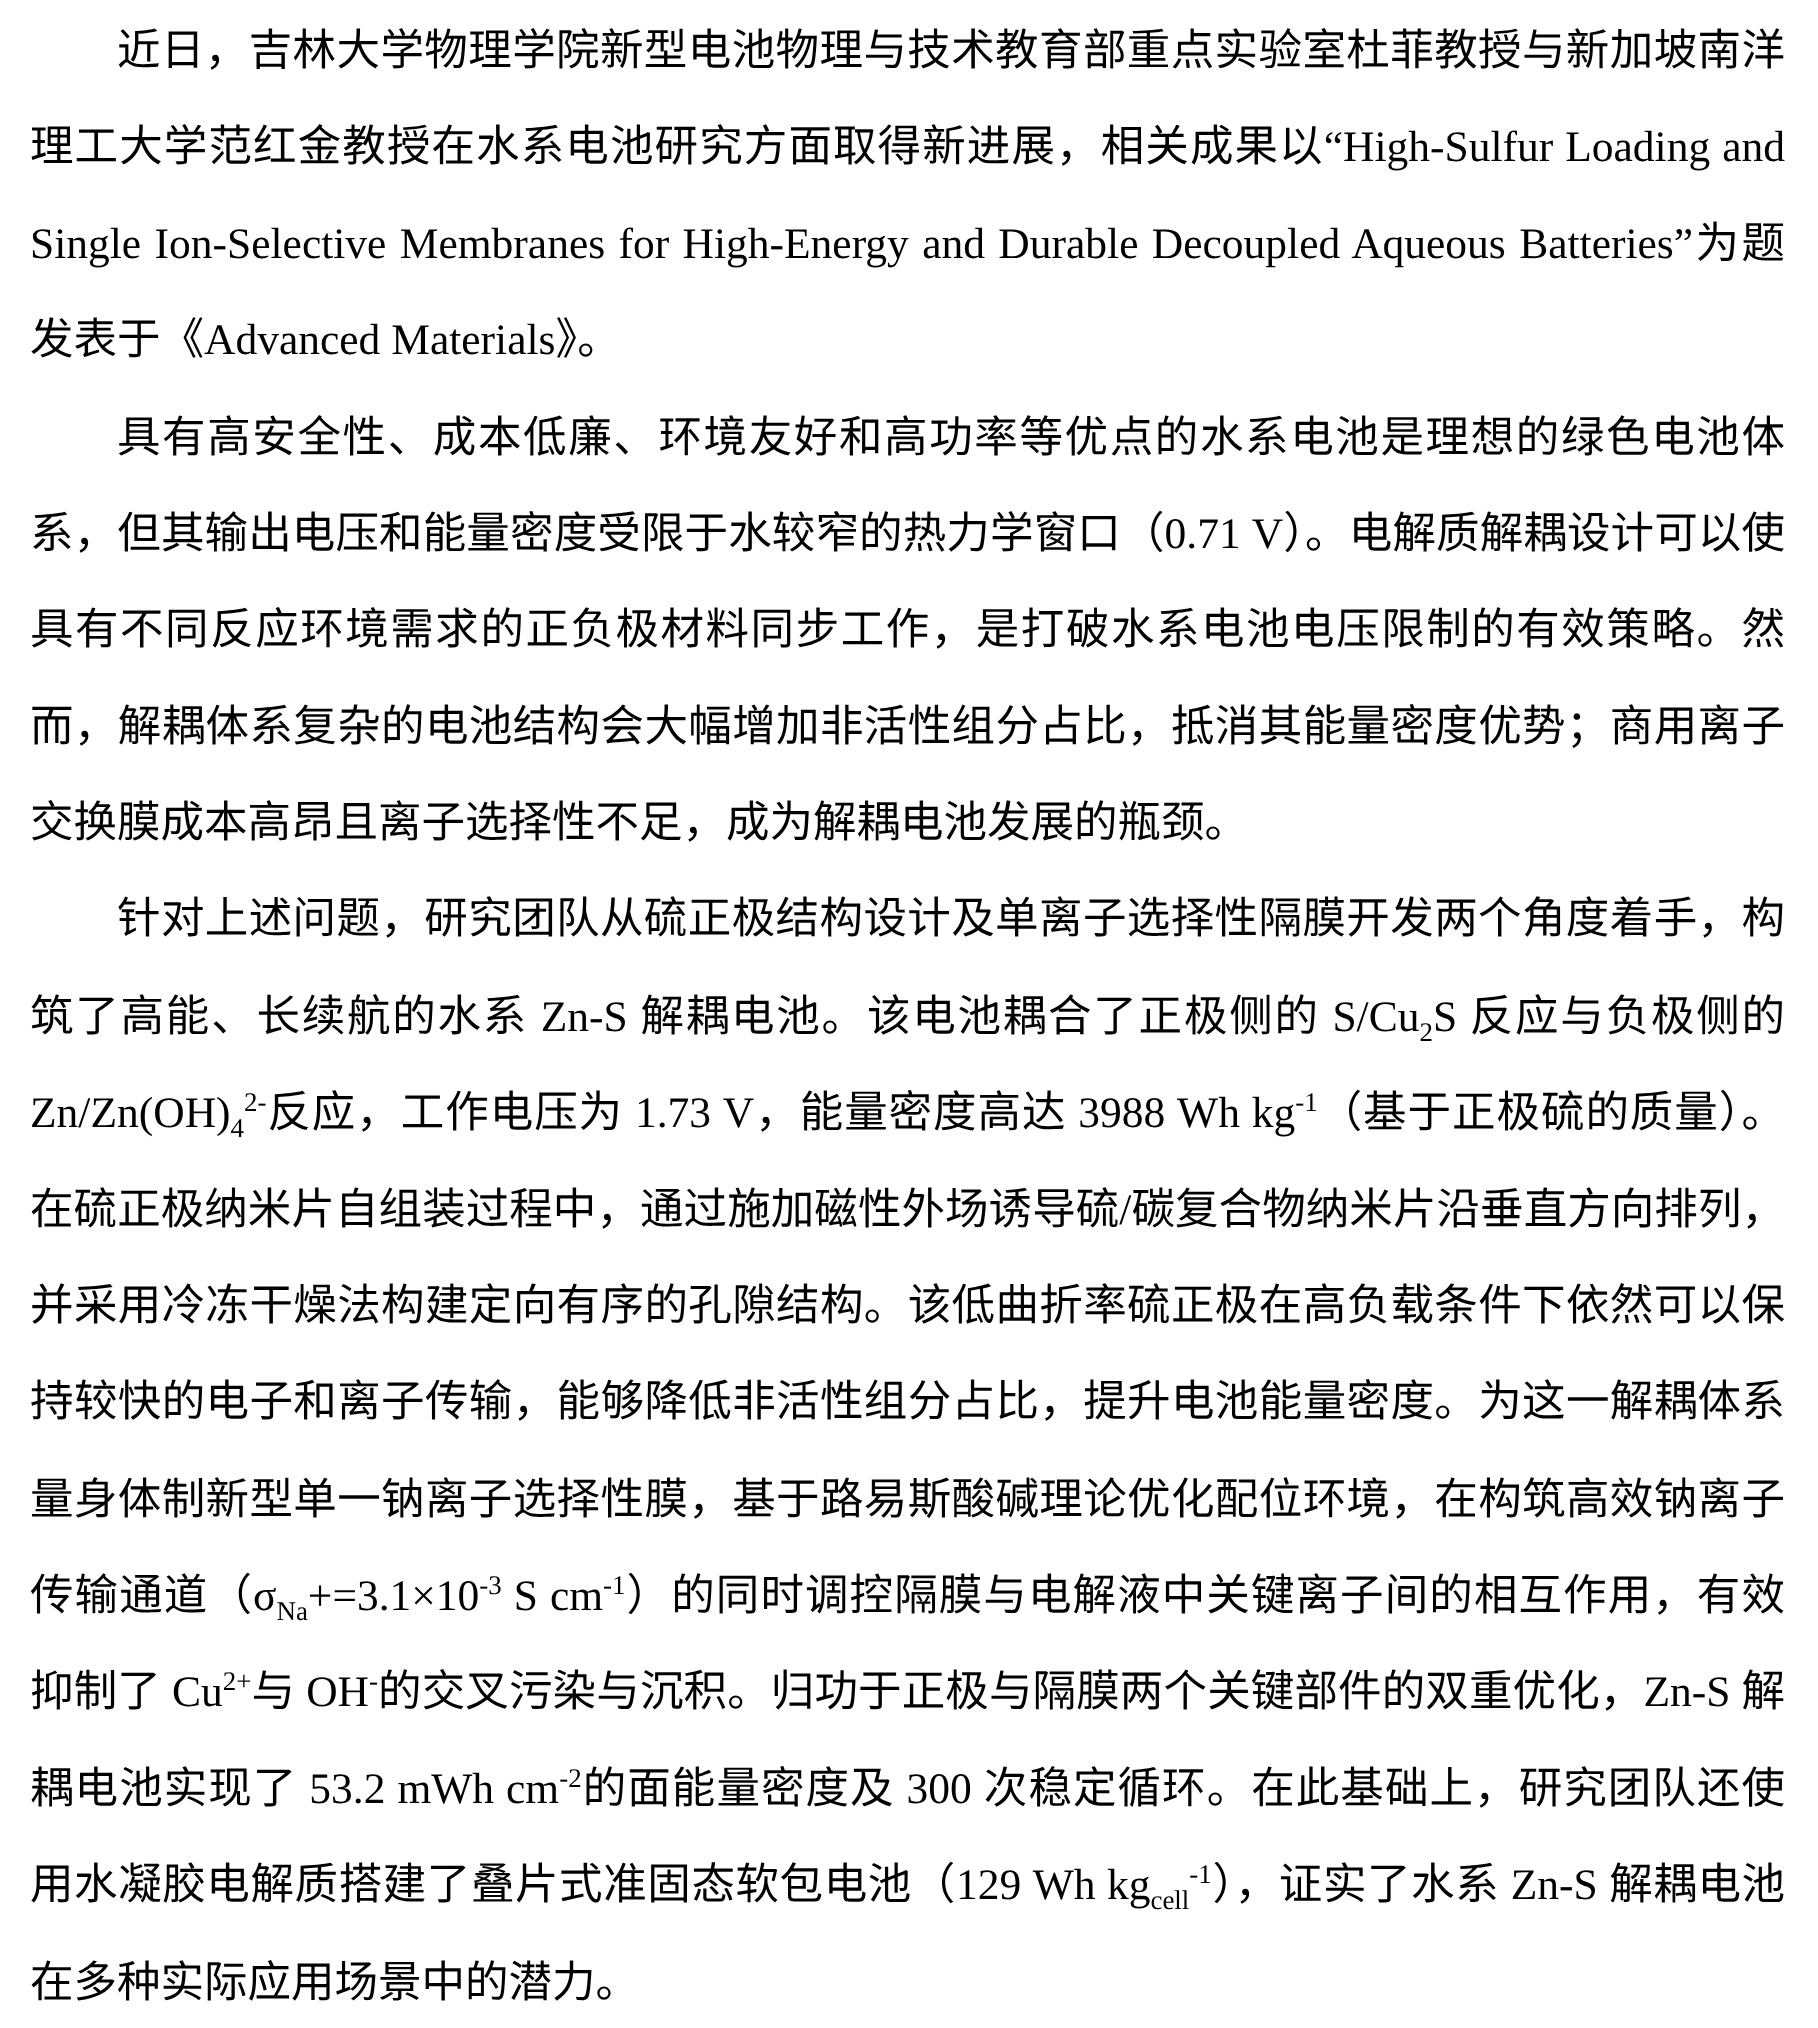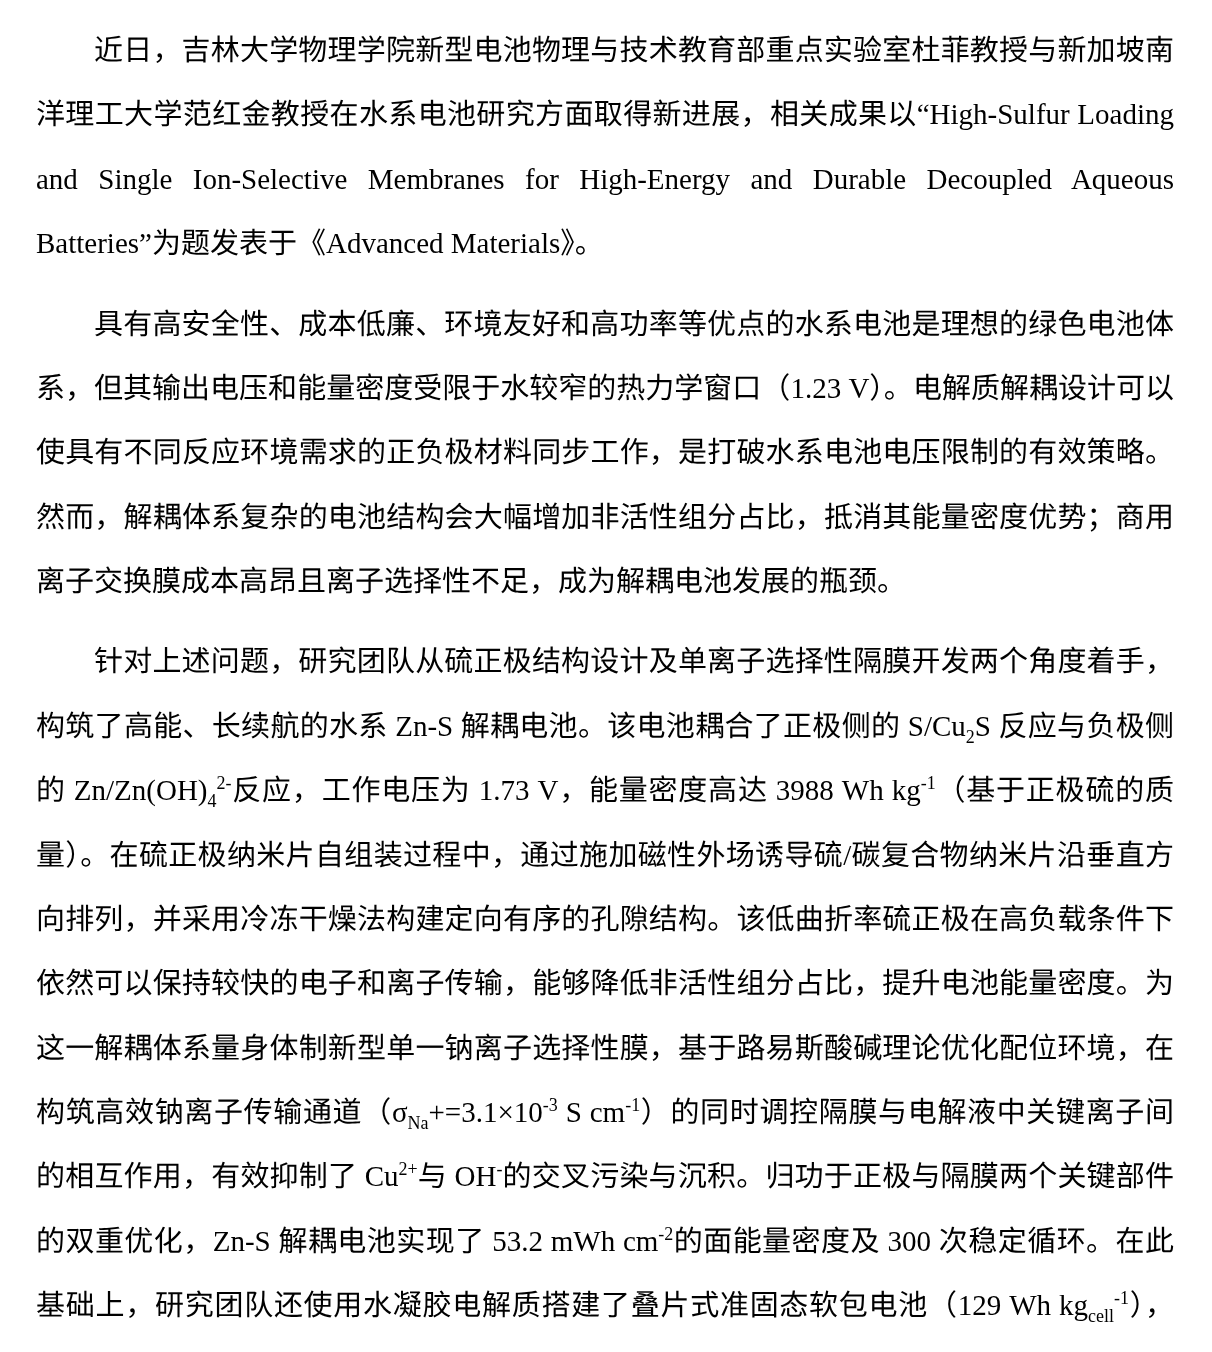--- a/index.html
+++ b/index.html
@@ -14,32 +14,32 @@
     padding: 2px 22px 0 20px;
     background: #ffffff;
     color: #000000;
     font-family: "Liberation Serif", "DejaVu Serif", serif;
     font-size: 29px;
     line-height: 64.38px;
     text-align: justify;
     text-justify: inter-ideograph;
   }
   .para {
-    margin: 16px;
+    margin: 0;
     padding: 0;
     text-indent: 2em;
     word-break: break-word;
   }
   .para sub, .para sup {
     font-size: 0.62em;
     line-height: 0;
   }
   .para sup { vertical-align: super; }
   .para sub { vertical-align: sub; }
 </style>
 </head>
 <body>
 
 <div class="page">
   <p class="para"><span>近日，吉林大学物理学院新型电池物理与技术教育部重点实验室杜菲教授与新加坡南洋理工大学范红金教授在水系电池研究方面取得新进展，相关成果以“High-Sulfur Loading and Single Ion-Selective Membranes for High-Energy and Durable Decoupled Aqueous Batteries”为题发表于《Advanced Materials》。</span></p>
-  <p class="para"><span>具有高安全性、成本低廉、环境友好和高功率等优点的水系电池是理想的绿色电池体系，但其输出电压和能量密度受限于水较窄的热力学窗口（1.23 V）。电解质解耦设计可以使具有不同反应环境需求的正负极材料同步工作，是打破水系电池电压限制的有效策略。然而，解耦体系复杂的电池结构会大幅增加非活性组分占比，抵消其能量密度优势；商用离子交换膜成本高昂且离子选择性不足，成为解耦电池发展的瓶颈。</span></p>
+  <p class="para"><span>具有高安全性、成本低廉、环境友好和高功率等优点的水系电池是理想的绿色电池体系，但其输出电压和能量密度受限于水较窄的热力学窗口（0.71 V）。电解质解耦设计可以使具有不同反应环境需求的正负极材料同步工作，是打破水系电池电压限制的有效策略。然而，解耦体系复杂的电池结构会大幅增加非活性组分占比，抵消其能量密度优势；商用离子交换膜成本高昂且离子选择性不足，成为解耦电池发展的瓶颈。</span></p>
   <p class="para"><span>针对上述问题，研究团队从硫正极结构设计及单离子选择性隔膜开发两个角度着手，构筑了高能、长续航的水系 Zn-S 解耦电池。该电池耦合了正极侧的 S/Cu</span><sub>2</sub><span>S 反应与负极侧的 Zn/Zn(OH)</span><sub>4</sub><sup>2-</sup><span>反应，工作电压为 1.73 V，能量密度高达 3988 Wh kg</span><sup>-1</sup><span>（基于正极硫的质量）。在硫正极纳米片自组装过程中，通过施加磁性外场诱导硫/碳复合物纳米片沿垂直方向排列，并采用冷冻干燥法构建定向有序的孔隙结构。该低曲折率硫正极在高负载条件下依然可以保持较快的电子和离子传输，能够降低非活性组分占比，提升电池能量密度。为这一解耦体系量身体制新型单一钠离子选择性膜，基于路易斯酸碱理论优化配位环境，在构筑高效钠离子传输通道（σ</span><sub>Na</sub><span>+=3.1×10</span><sup>-3</sup><span> S cm</span><sup>-1</sup><span>）的同时调控隔膜与电解液中关键离子间的相互作用，有效抑制了 Cu</span><sup>2+</sup><span>与 OH</span><sup>-</sup><span>的交叉污染与沉积。归功于正极与隔膜两个关键部件的双重优化，Zn-S 解耦电池实现了 53.2 mWh cm</span><sup>-2</sup><span>的面能量密度及 300 次稳定循环。在此基础上，研究团队还使用水凝胶电解质搭建了叠片式准固态软包电池（129 Wh kg</span><sub>cell</sub><sup>-1</sup><span>），证实了水系 Zn-S 解耦电池在多种实际应用场景中的潜力。</span></p>
 </div>
 
 </body></html>

